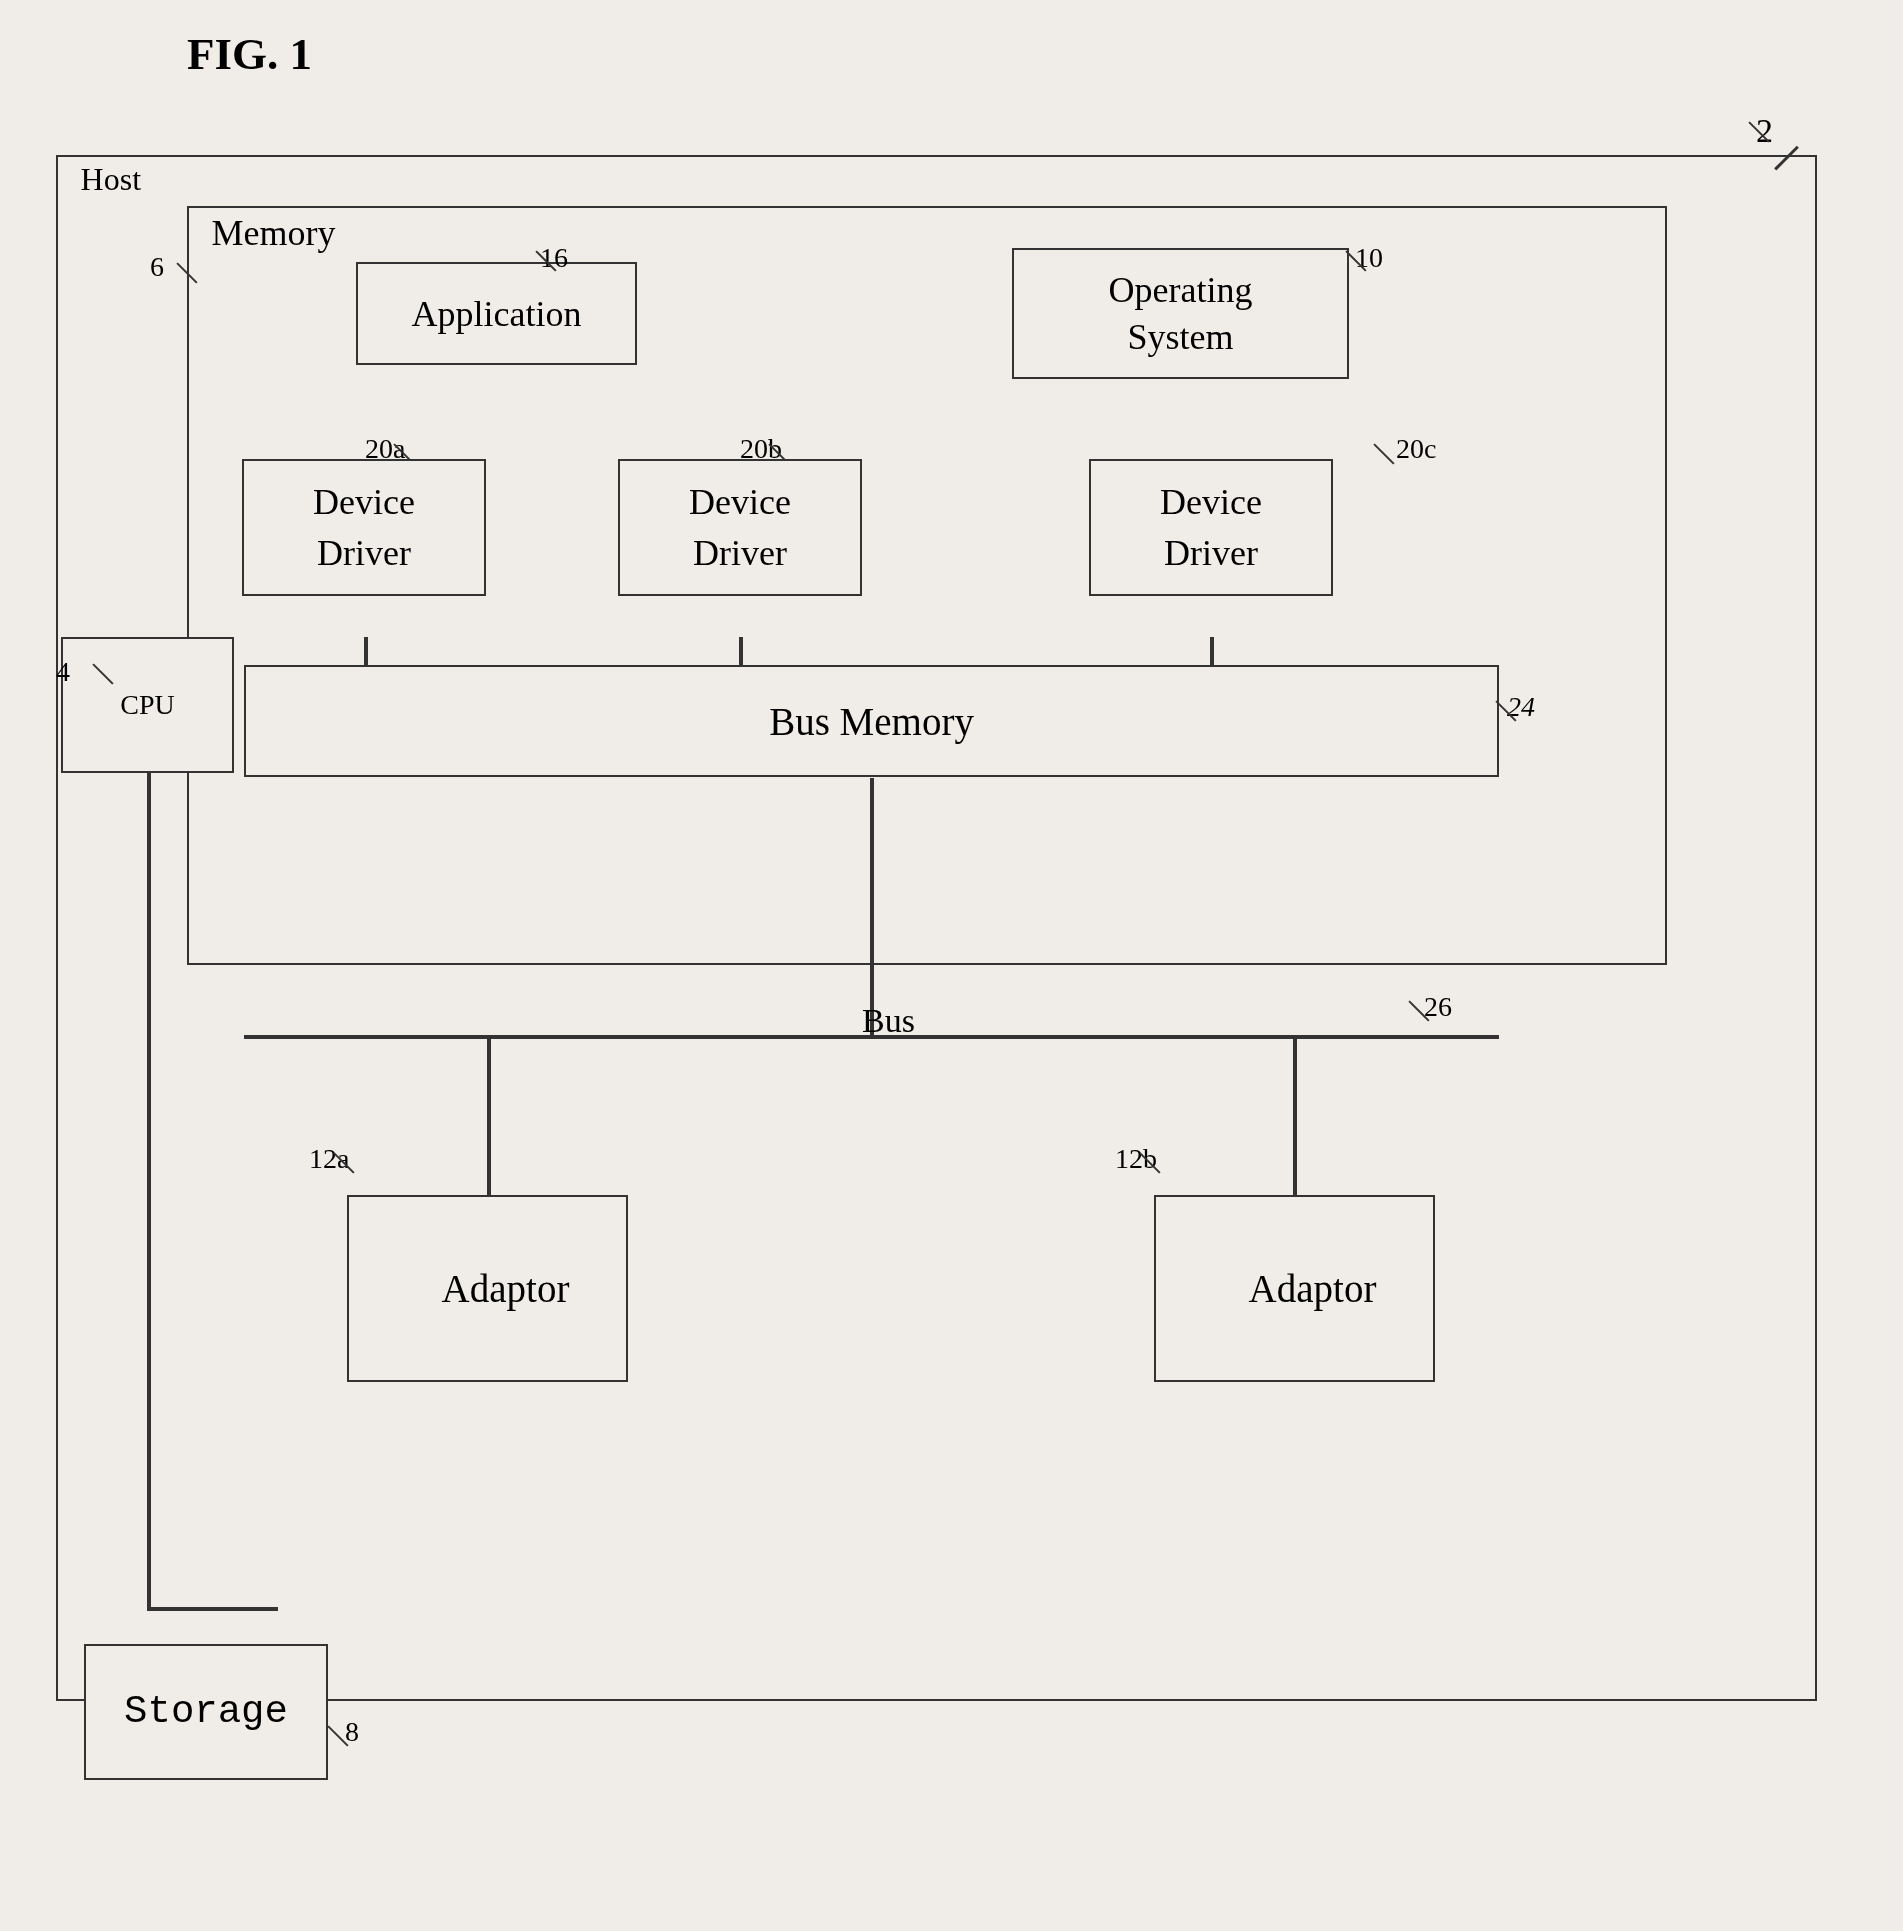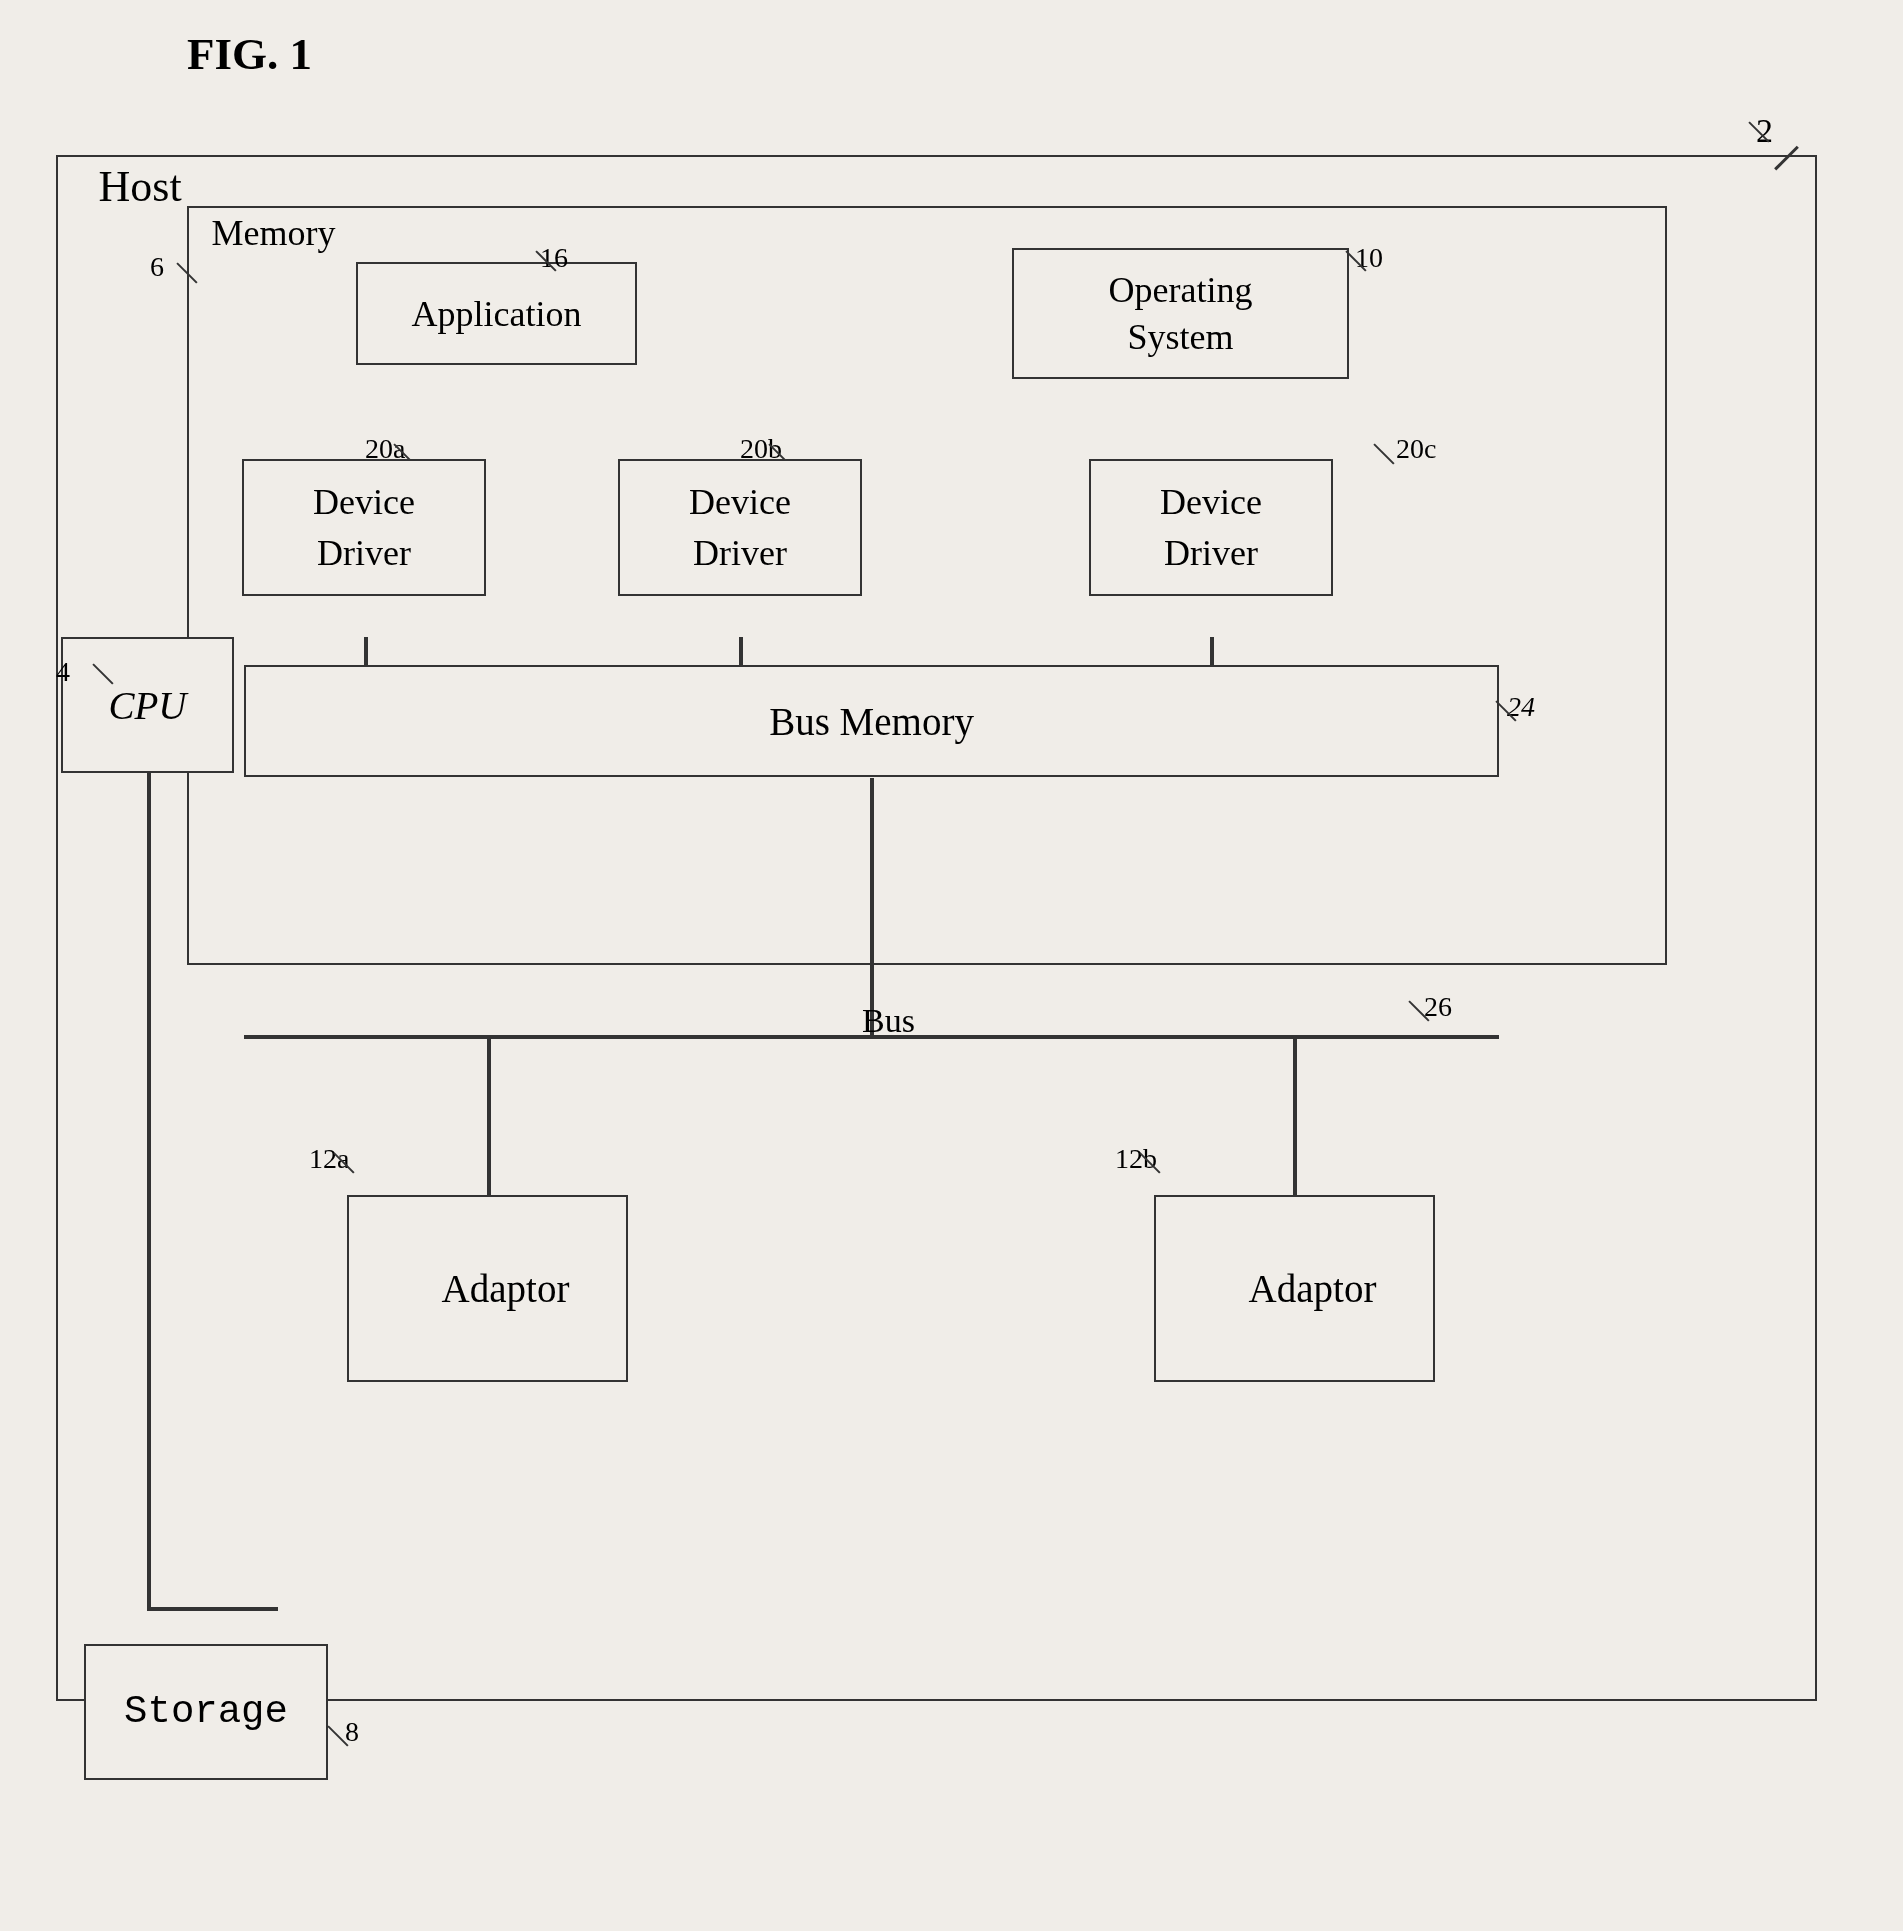--- a/index.html
+++ b/index.html
@@ -36,24 +36,23 @@
       width: 1761px;
       height: 1546px;
       border: 2.8px solid #333;
     }
 
     
     .host-label {
       position: absolute;
       top: 161px;
       left: 75px;
-      font-size: 44px;
+      font-size: 32px;
       background: #f0ede8;
       padding: 0 5.6px;
-      margin-left: 18px;
     }
 
     
     .memory-box {
       position: absolute;
       top: 206px;
       left: 187px;
       width: 1480px;
       height: 759px;
       border: 2.8px solid #333;
@@ -199,22 +198,21 @@
       width: 173px;
       height: 136px;
       border: 2.8px solid #333;
       display: flex;
       align-items: center;
       justify-content: center;
       background: #f0ede8;
     }
 
     .cpu-box span {
-      font-size: 39px;
-      font-style: italic;
+      font-size: 28px;
     }
 
     
     .ref-4 {
       position: absolute;
       top: 656px;
       left: 56px;
       font-size: 28px;
     }
 

